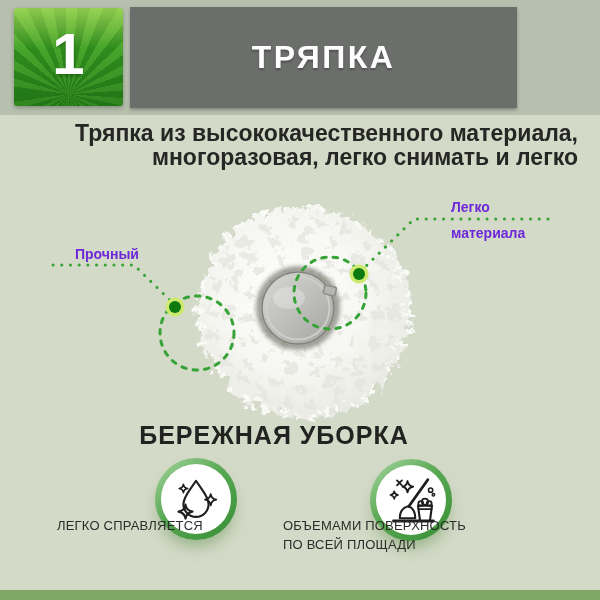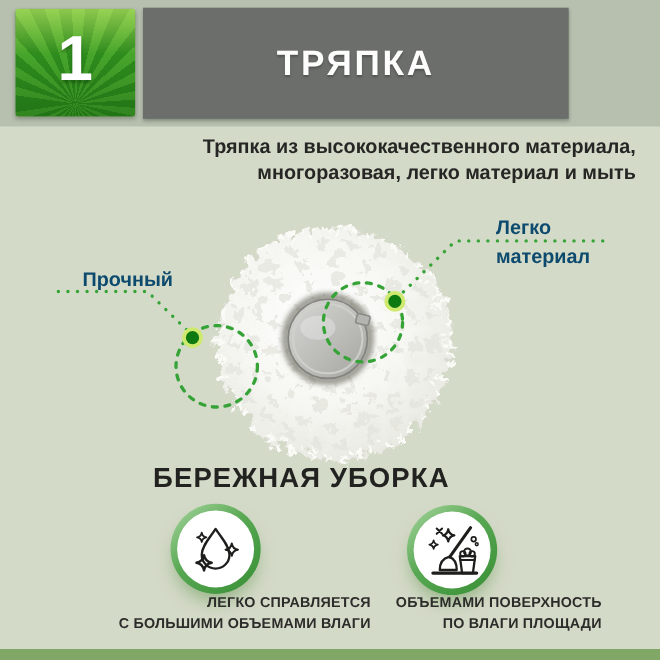--- a/index.html
+++ b/index.html
@@ -27,45 +27,45 @@
     position:absolute; left:130px; top:7px; width:387px; height:101px; background:#6c6e6b;
     display:flex; align-items:center; justify-content:center;
     box-shadow:0 2px 3px rgba(55,65,50,.4);
   }
   .title-text {
     color:#fdfdfd; font-size:32px; font-weight:bold; letter-spacing:2.5px;
     text-shadow:0 2px 2px rgba(0,0,0,.25);
   }
   .intro {
     position:absolute; right:22px; top:121px; text-align:right;
-    font-size:18px; font-weight:bold; color:#262624; line-height:24px;
+    font-size:23px; font-weight:bold; color:#262624; line-height:24px;
   }
   .mop-svg { position:absolute; left:0; top:175px; width:600px; height:258px; }
-  .callout { position:absolute; font-size:18px; font-weight:600; color:#0c4a6e; line-height:26px; }
+  .callout { position:absolute; font-size:14px; font-weight:600; color:#6d28d9; line-height:26px; }
   .callout-left  { left:55px;  top:241px;margin-left:20px; }
   .callout-right { left:451px; top:194px; }
   .callout span { display:block; }
   .subheading {
     position:absolute; left:0; top:421px; width:548px; text-align:center;
     font-size:25px; font-weight:bold; letter-spacing:1px; color:#222220;
   }
   .feature-badge {
     position:absolute; width:82px; height:82px; border-radius:50%;
     background:linear-gradient(140deg,#a8d6a0 0%, #58a853 45%, #3f953c 85%);
     box-shadow:0 10px 16px -4px rgba(95,145,75,.55);
   }
   .feature-badge.left  { left:155px; top:458px; }
   .feature-badge.right { left:370px; top:459px; }
   .feature-badge-inner {
     position:absolute; inset:6px; background:#ffffff; border-radius:50%;
     display:flex; align-items:center; justify-content:center;
   }
   .caption {
-    position:absolute; top:538px; text-align:right;
-    font-size:13px; font-weight:bold; line-height:19px; letter-spacing:.2px; color:#2c2c2a;
+    position:absolute; top:516px; text-align:left;
+    font-size:13px; font-weight:normal; line-height:19px; letter-spacing:.2px; color:#2c2c2a;
   }
   .caption.left  { left:57px;  width:280px; }
   .caption.right { left:283px; width:264px; }
   .caption span { display:block; }
   .bottom-bar { position:absolute; left:0; top:590px; width:600px; height:10px; background:#80a766; }
 </style>
 </head>
 <body>
 
 <div id="stage">
@@ -75,21 +75,21 @@
   <div class="step-badge">
     <div class="step-number">1</div>
   </div>
 
   <div class="title-bar">
     <div class="title-text">ТРЯПКА</div>
   </div>
 
   <div class="intro">
     <span>Тряпка из высококачественного материала,</span><br>
-    <span>многоразовая, легко материал и мыть</span>
+    <span>многоразовая, легко снимать и легко</span>
   </div>
 
   <svg class="mop-svg" viewBox="0 175 600 258" xmlns="http://www.w3.org/2000/svg">
     <defs>
       <radialGradient id="mopGrad" cx="45%" cy="42%" r="65%">
         <stop offset="0%" stop-color="#ffffff"></stop>
         <stop offset="55%" stop-color="#f6f6f2"></stop>
         <stop offset="85%" stop-color="#ecece6"></stop>
         <stop offset="100%" stop-color="#e2e2da"></stop>
       </radialGradient>
@@ -138,21 +138,21 @@
       <circle cx="359" cy="274" r="6" fill="#0d7a11"></circle>
     </g>
   </svg>
 
   <div class="callout callout-left">
     <span>Прочный</span>
   </div>
 
   <div class="callout callout-right">
     <span>Легко</span>
-    <span>материал</span>
+    <span>материала</span>
   </div>
 
   <div class="subheading">БЕРЕЖНАЯ УБОРКА</div>
 
   <div class="feature-badge left">
     <div class="feature-badge-inner">
       <svg width="56" height="56" viewBox="0 0 80 80" xmlns="http://www.w3.org/2000/svg" fill="none" stroke="#1e1e1c" stroke-linejoin="round" stroke-linecap="round">
         <path d="M40,14 C47,25 58,36 58,47.5 A18,18 0 0 1 22,47.5 C22,36 33,25 40,14 Z" stroke-width="3"></path>
         <path d="M22,19 Q22.8,24.2 28,25 Q22.8,25.8 22,31 Q21.2,25.8 16,25 Q21.2,24.2 22,19 Z" stroke-width="2.4"></path>
         <path d="M61,33 Q62.1,39.9 69,41 Q62.1,42.1 61,49 Q59.9,42.1 53,41 Q59.9,39.9 61,33 Z" stroke-width="2.6"></path>
@@ -176,23 +176,22 @@
         <path d="M35,13 Q36.1,19.9 43,21 Q36.1,22.1 35,29 Q33.9,22.1 28,21 Q33.9,19.9 35,13 Z" stroke-width="2.8"></path>
         <path d="M16,27.5 Q16.8,32.2 21.5,33 Q16.8,33.8 16,38.5 Q15.2,33.8 10.5,33 Q15.2,32.2 16,27.5 Z" stroke-width="2.2"></path>
         <circle cx="68" cy="26" r="3" stroke-width="2.2"></circle>
         <circle cx="72" cy="32.5" r="1.8" stroke-width="2"></circle>
       </svg>
     </div>
   </div>
 
   <div class="caption left">
     <span>ЛЕГКО СПРАВЛЯЕТСЯ</span>
-    <span>С БОЛЬШИМИ ОБЪЕМАМИ ВЛАГИ</span>
   </div>
 
   <div class="caption right">
     <span>ОБЪЕМАМИ ПОВЕРХНОСТЬ</span>
-    <span>ПО ВЛАГИ ПЛОЩАДИ</span>
+    <span>ПО ВСЕЙ ПЛОЩАДИ</span>
   </div>
 
   <div class="bottom-bar"></div>
 
 </div>
 
 </body></html>

